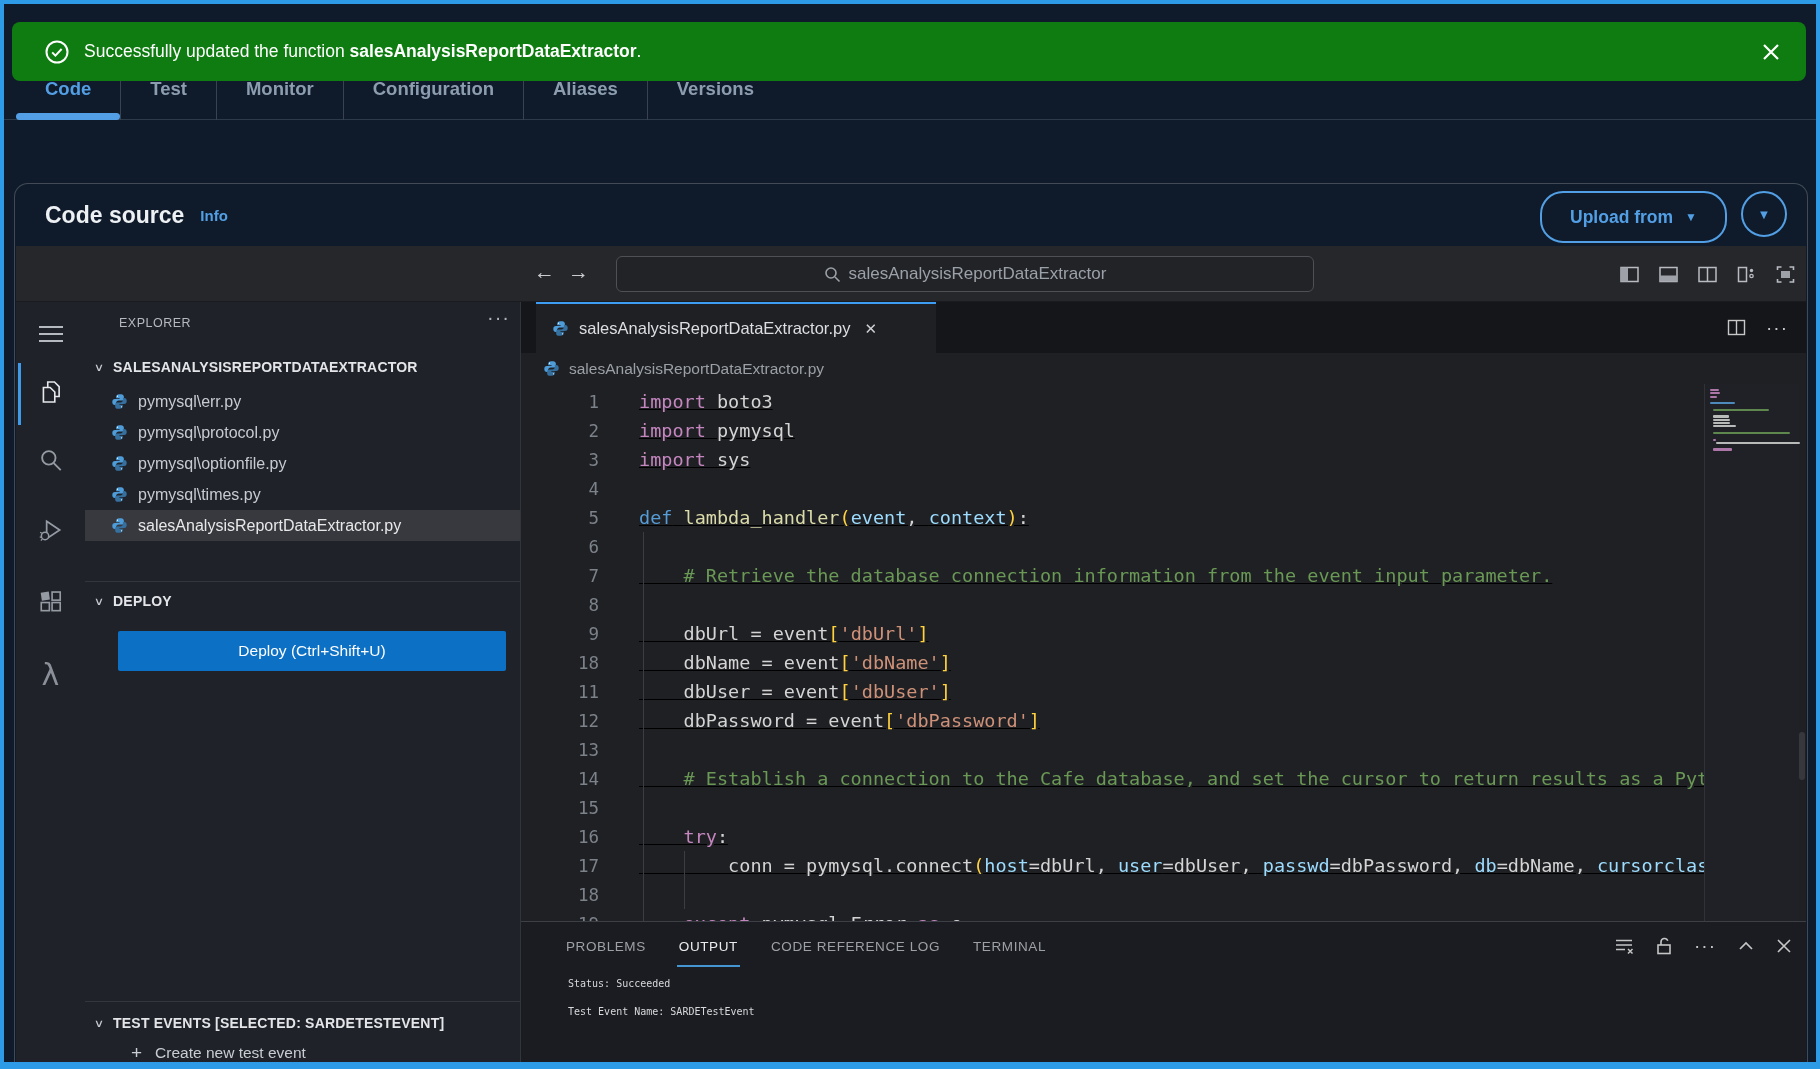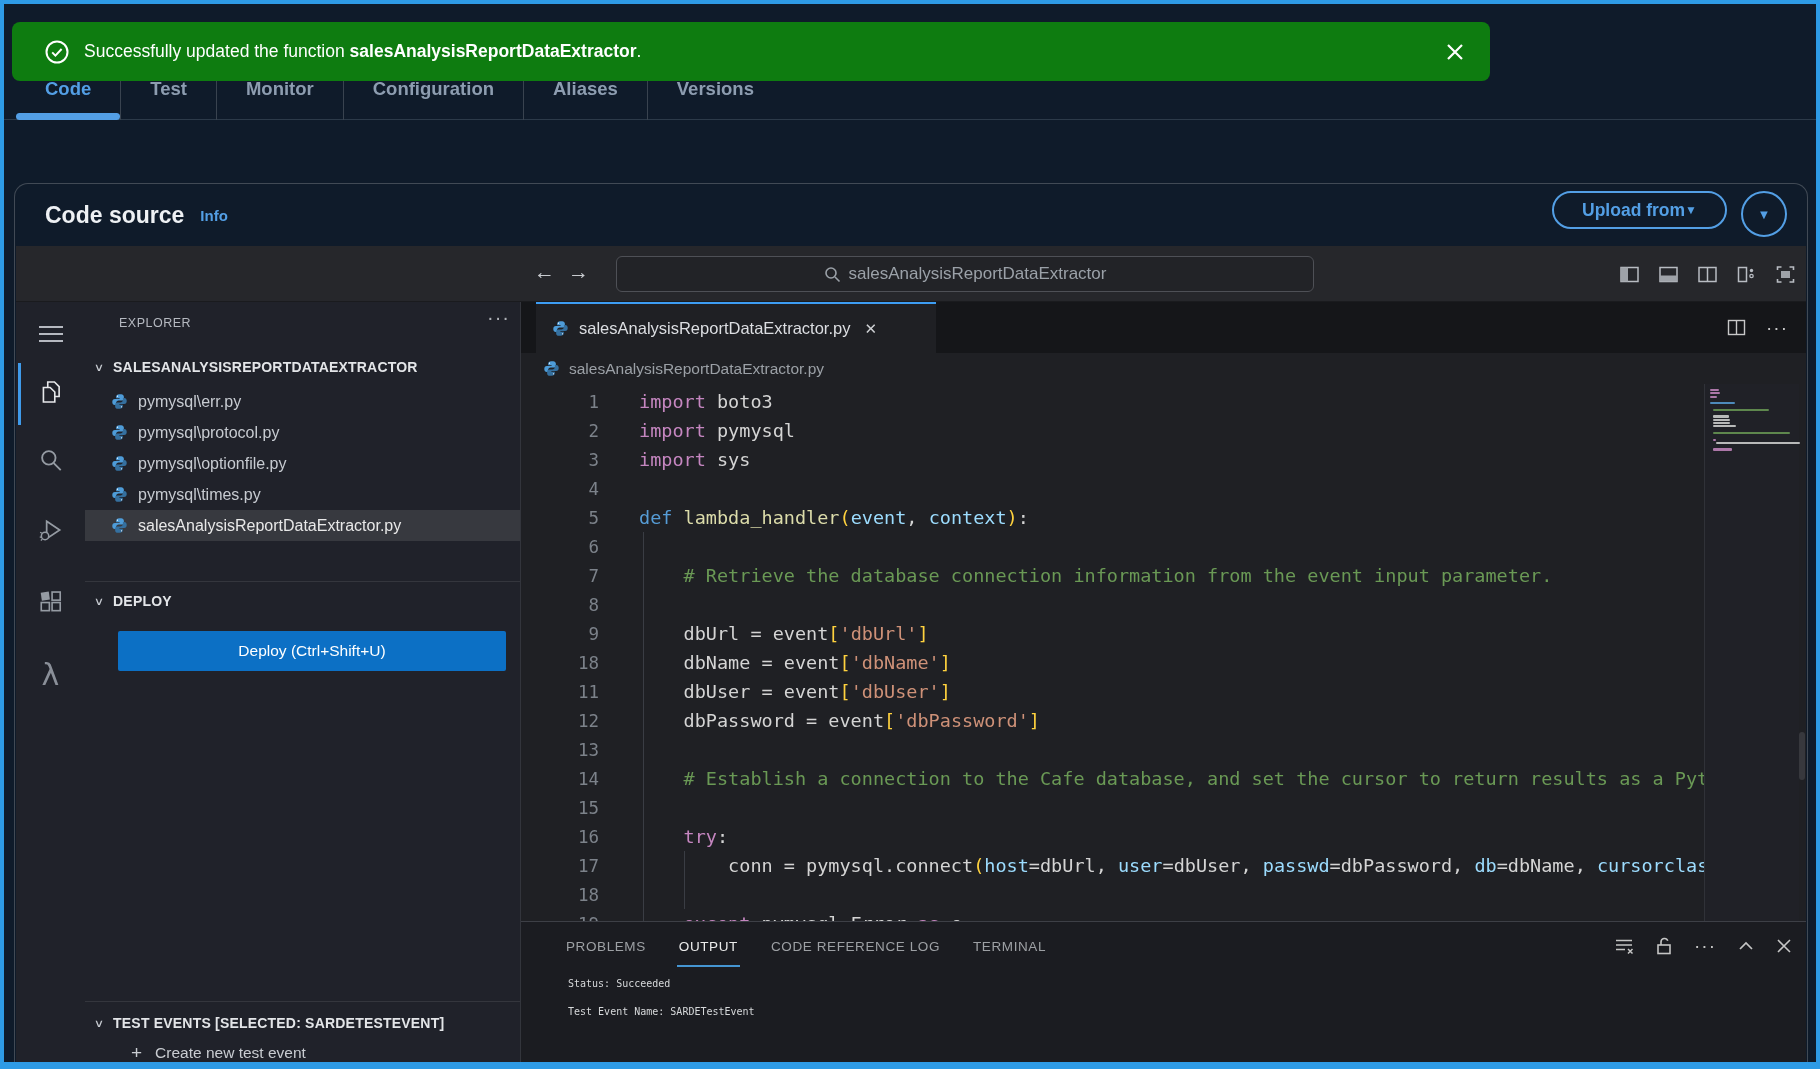--- a/index.html
+++ b/index.html
@@ -10,31 +10,31 @@
 
   
   .ftabs-divider { position:absolute; left:0; top:119px; width:100%; height:1px; background:#2c3a49; z-index:1; }
   .ftabs { position:absolute; left:16px; top:58px; height:62px; display:flex; z-index:2; }
   .ftab { position:relative; display:flex; align-items:center; padding:0 29px; font-size:18.5px; font-weight:bold; color:#8d9db0; cursor:pointer; }
   .ftab + .ftab { border-left:1px solid #39434f; }
   .ftab.active { color:var(--accent); }
   .ftab.active::after { content:''; position:absolute; left:0; right:0; bottom:0; height:7px; border-radius:4px; background:var(--accent); }
 
   
-  .banner { position:absolute; left:12px; top:22px; width:1478px; height:59px; background:var(--banner); border-radius:8px; display:flex; align-items:center; color:#fff; z-index:10; }
+  .banner { position:absolute; left:12px; top:22px; width:1794px; height:59px; background:var(--banner); border-radius:8px; display:flex; align-items:center; color:#fff; z-index:10; }
   .banner .bicon { margin-left:32px; display:flex; }
   .banner .btext { margin-left:14px; font-size:17.5px; }
   .banner .bclose { position:absolute; right:26px; top:50%; transform:translateY(-50%); cursor:pointer; display:flex; }
 
   
   .container { position:absolute; left:14px; top:183px; width:1794px; height:879px; border:1px solid #414a55; border-bottom:none; border-radius:14px 14px 0 0; }
   .cs-header { position:absolute; left:0; top:0; right:0; height:62px; display:flex; align-items:center; }
   .cs-title { margin-left:30px; font-size:23px; font-weight:bold; color:#eef1f4; }
   .cs-info { margin-left:16px; font-size:15px; font-weight:bold; color:var(--accent); cursor:pointer; }
-  .upload-btn { position:absolute; right:80px; top:7px; height:38px; padding:0 28px; border:2.5px solid var(--accent); border-radius:23px; color:var(--accent); font-size:17.5px; font-weight:bold; background:transparent; display:flex; align-items:center; gap:0; cursor:pointer; }
+  .upload-btn { position:absolute; right:80px; top:7px; height:52px; padding:0 28px; border:2.5px solid var(--accent); border-radius:23px; color:var(--accent); font-size:17.5px; font-weight:bold; background:transparent; display:flex; align-items:center; gap:12px; cursor:pointer; }
   .circle-btn { position:absolute; right:20px; top:7px; width:46px; height:46px; border:2.5px solid var(--accent); border-radius:50%; color:var(--accent); font-size:13px; background:transparent; display:flex; align-items:center; justify-content:center; cursor:pointer; }
 
   
   .shell { position:absolute; left:1px; right:1px; top:62px; bottom:0; background:#1f2024; overflow:hidden; }
   .toolbar { position:absolute; left:0; right:0; top:0; height:56px; background:#26272b; border-bottom:1px solid #1a1b1e; }
   .nav-arrow { position:absolute; top:14px; font-size:21px; color:#c9ccd0; cursor:pointer; }
   .search-box { position:absolute; left:600px; top:10px; width:698px; height:36px; background:#222327; border:1px solid #4e5056; border-radius:6px; display:flex; align-items:center; justify-content:center; gap:8px; color:#9ba1a8; font-size:17px; cursor:text; }
   .win-icons { position:absolute; right:10px; top:0; height:56px; display:flex; align-items:center; gap:18px; }
   .win-icons svg { cursor:pointer; }
 
@@ -69,21 +69,21 @@
   .etab { position:absolute; left:15px; top:0; width:400px; height:51px; background:#1f2024; border-top:2.5px solid #3d9df3; display:flex; align-items:center; cursor:pointer; }
   .etab .pyicon { margin-left:16px; display:flex; }
   .etab-name { margin-left:10px; font-size:16.5px; color:#dcdee2; white-space:nowrap; }
   .etab-close { margin-left:14px; font-size:15px; color:#cfd1d4; cursor:pointer; }
   .tabbar-icons { position:absolute; right:18px; top:0; height:51px; display:flex; align-items:center; gap:20px; color:#c8c8c8; }
   .breadcrumb { position:absolute; left:0; right:0; top:51px; height:31px; display:flex; align-items:center; background:#1f2024; }
   .breadcrumb .pyicon { margin-left:22px; display:flex; }
   .bc-name { margin-left:9px; font-size:15.5px; color:#9ba0a6; }
 
   .code { position:absolute; left:0; top:82px; width:1183px; height:537px; overflow:hidden; padding-top:3px; font-family:"DejaVu Sans Mono",monospace; font-size:18.5px; }
-  .cl { height:29px; line-height:29px; white-space:pre; }
+  .cl { height:29px; line-height:29px; white-space:pre;text-decoration:underline; }
   .ln { display:inline-block; width:78px; text-align:right; color:#7c828a; font-size:17.5px; }
   .ct { margin-left:40px; }
   .tk-kw{color:var(--kw);} .tk-def{color:var(--def);} .tk-fn{color:var(--fn);} .tk-var{color:var(--var);}
   .tk-str{color:var(--str);} .tk-brk{color:var(--brk);} .tk-cmt{color:var(--cmt);} .tk-pln{color:var(--pln);}
   .guide { position:absolute; width:1px; background:#3a3d44; }
 
   .minimap { position:absolute; left:1183px; top:82px; width:95px; height:537px; border-left:1px solid #303238; background:#202127; }
   .mm-bar { position:absolute; height:2.2px; border-radius:1px; opacity:.85; }
   .scroll-handle { position:absolute; right:1px; top:430px; width:6px; height:48px; background:#4a4c52; opacity:.55; border-radius:3px; }
 

